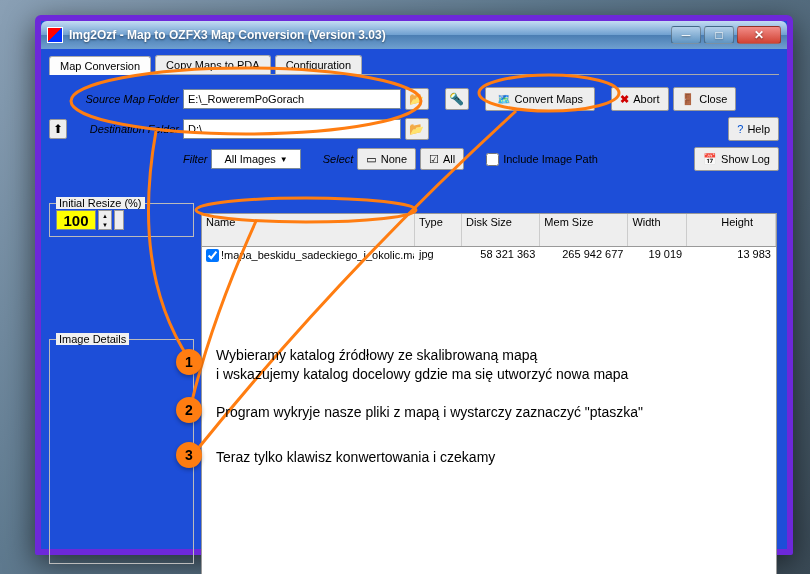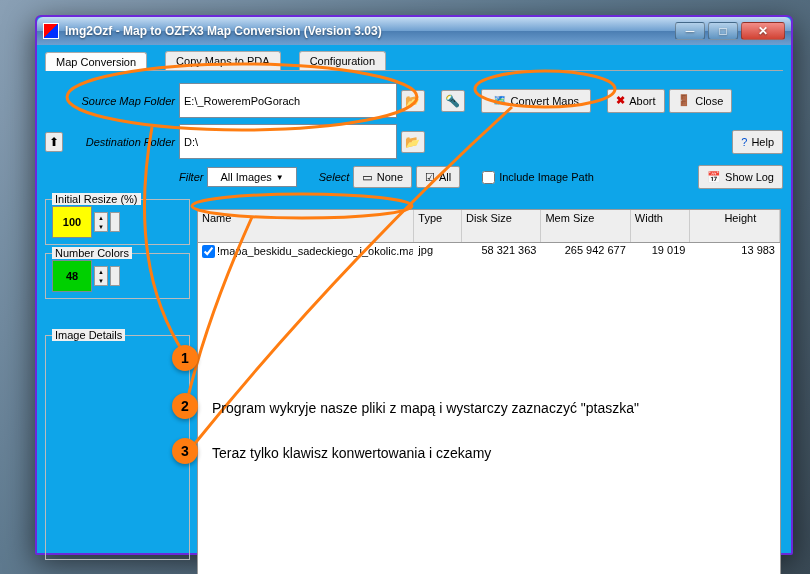--- a/index.html
+++ b/index.html
@@ -12,22 +12,22 @@
     height: 574px;
     position: relative;
     overflow: hidden;
   }
   .window {
     position: absolute;
     left: 35px;
     top: 15px;
     width: 758px;
     height: 540px;
-    background: #0ea5e9;
-    border: 2px solid #6d28d9;
+    background: #1d4ed8;
+    border: 6px solid #6d28d9;
     box-shadow: 0 8px 30px rgba(0,0,0,0.6);
     border-radius: 6px 6px 2px 2px;
   }
   .titlebar {
     height: 28px;
     background: linear-gradient(180deg,#c4dcf3 0,#6fa0d0 50%,#4b7eb3 51%,#6fa0d0 100%);
     border-radius: 6px 6px 0 0;
     display: flex;
     align-items: center;
     padding: 0 6px;
@@ -54,30 +54,30 @@
   .client {
     padding: 6px 8px;
     position: relative;
   }
   .tabs { display:flex; border-bottom:1px solid #aaa; }
   .tab {
     padding: 3px 10px;
     border: 1px solid #aaa;
     border-bottom: none;
     background: #eee;
-    margin-right: 18px;
+    margin-right: 4px;
     border-radius: 3px 3px 0 0;
     font-size: 11px;
   }
   .tab.active { background: #fdfdfd; position: relative; top:1px; }
 
   .row { display: flex; align-items: center; margin-top: 6px; gap: 4px; }
   .lbl { text-align: right; white-space: nowrap; font-style: italic; }
   .field {
-    flex: 1; height: 35px; background: #fff; border: 1px solid #7a8a99;
+    flex: 1; height: 20px; background: #fff; border: 1px solid #7a8a99;
     padding: 2px 4px; font-size: 11px; display:flex; align-items:center;
   }
   .iconbtn {
     width: 24px; height: 22px; background: #eee;
     border: 1px solid #999; border-radius: 2px;
     display:flex; align-items:center; justify-content:center;
     font-size: 12px;
   }
   .btn {
     height: 24px; background: #eee; border: 1px solid #999;
@@ -97,22 +97,22 @@
   }
   .group {
     border:1px solid #bbb; padding:6px; margin-bottom:8px;
     position:relative;
   }
   .group-title {
     position:absolute; top:-7px; left:6px; background:#f0f0f0;
     padding:0 3px; font-size:11px;
   }
   .numfld {
-    width:40px; height:32px; border:1px solid #7a8a99;
-    text-align:center; font-size:11px; font-weight:bold;
+    width:40px; height:20px; border:1px solid #7a8a99;
+    text-align:center; font-size:15px; font-weight:bold;
   }
   .bg-yellow { background:#ffff00; }
   .bg-green { background:#00d000; color:#000; }
   .spin { width:14px; height:20px; border:1px solid #999; background:#eee; display:flex; flex-direction:column; font-size:6px; }
   .spin span{flex:1;display:flex;align-items:center;justify-content:center;}
 
   .listarea {
     position:absolute; left:160px; top:164px; right:10px; height:352px;
   }
   .list-hdr { display:flex; background:#eee; border:1px solid #999; font-size:11px; height:34px; }
@@ -246,31 +246,20 @@
         <span>📅</span>
         <span>Show Log</span>
       </div>
     </div>
 
     <div class="left-col">
       <div class="group">
         <div class="group-title">Initial Resize (%)</div>
         <div style="display:flex;align-items:center;gap:2px;">
           <input class="numfld bg-yellow" value="100" style="">
-          <div class="spin">
-              <span>▲</span>
-              <span>▼</span>
-            </div>
-          <div style="width:10px;height:20px;border:1px solid #999;background:#eee;"></div>
-        </div>
-      </div>
-      <div class="group">
-        <div class="group-title">Number Colors</div>
-        <div style="display:flex;align-items:center;gap:2px;">
-          <input class="numfld bg-green" value="48" style="">
           <div class="spin">
               <span>▲</span>
               <span>▼</span>
             </div>
           <div style="width:10px;height:20px;border:1px solid #999;background:#eee;"></div>
         </div>
       </div>
     </div>
 
     <div class="details-box">
@@ -311,20 +300,24 @@
     <ellipse cx="508" cy="72" rx="70" ry="18" fill="none" stroke="#ff7d11" stroke-width="3"></ellipse>
 
     <path d="M 115 110 Q 90 250 148 338" fill="none" stroke="#ff7d11" stroke-width="3"></path>
     <path d="M 215 200 Q 170 300 150 384" fill="none" stroke="#ff7d11" stroke-width="3"></path>
     <path d="M 475 90 Q 300 250 155 430" fill="none" stroke="#ff7d11" stroke-width="3"></path>
   </svg>
 
   <div class="anno-circle" style="left:135px;top:328px;">
       <span>1</span>
     </div>
+  <div class="anno-text" style="left:175px;top:325px;">
+    <span>Wybieramy katalog źródłowy ze skalibrowaną mapą</span><br>
+    <span>i wskazujemy katalog docelowy gdzie ma się utworzyć nowa mapa</span>
+  </div>
 
   <div class="anno-circle" style="left:135px;top:376px;">
       <span>2</span>
     </div>
   <div class="anno-text" style="left:175px;top:382px;">Program wykryje nasze pliki z mapą i wystarczy zaznaczyć "ptaszka"</div>
 
   <div class="anno-circle" style="left:135px;top:421px;">
       <span>3</span>
     </div>
   <div class="anno-text" style="left:175px;top:427px;">Teraz tylko klawisz konwertowania i czekamy</div>

